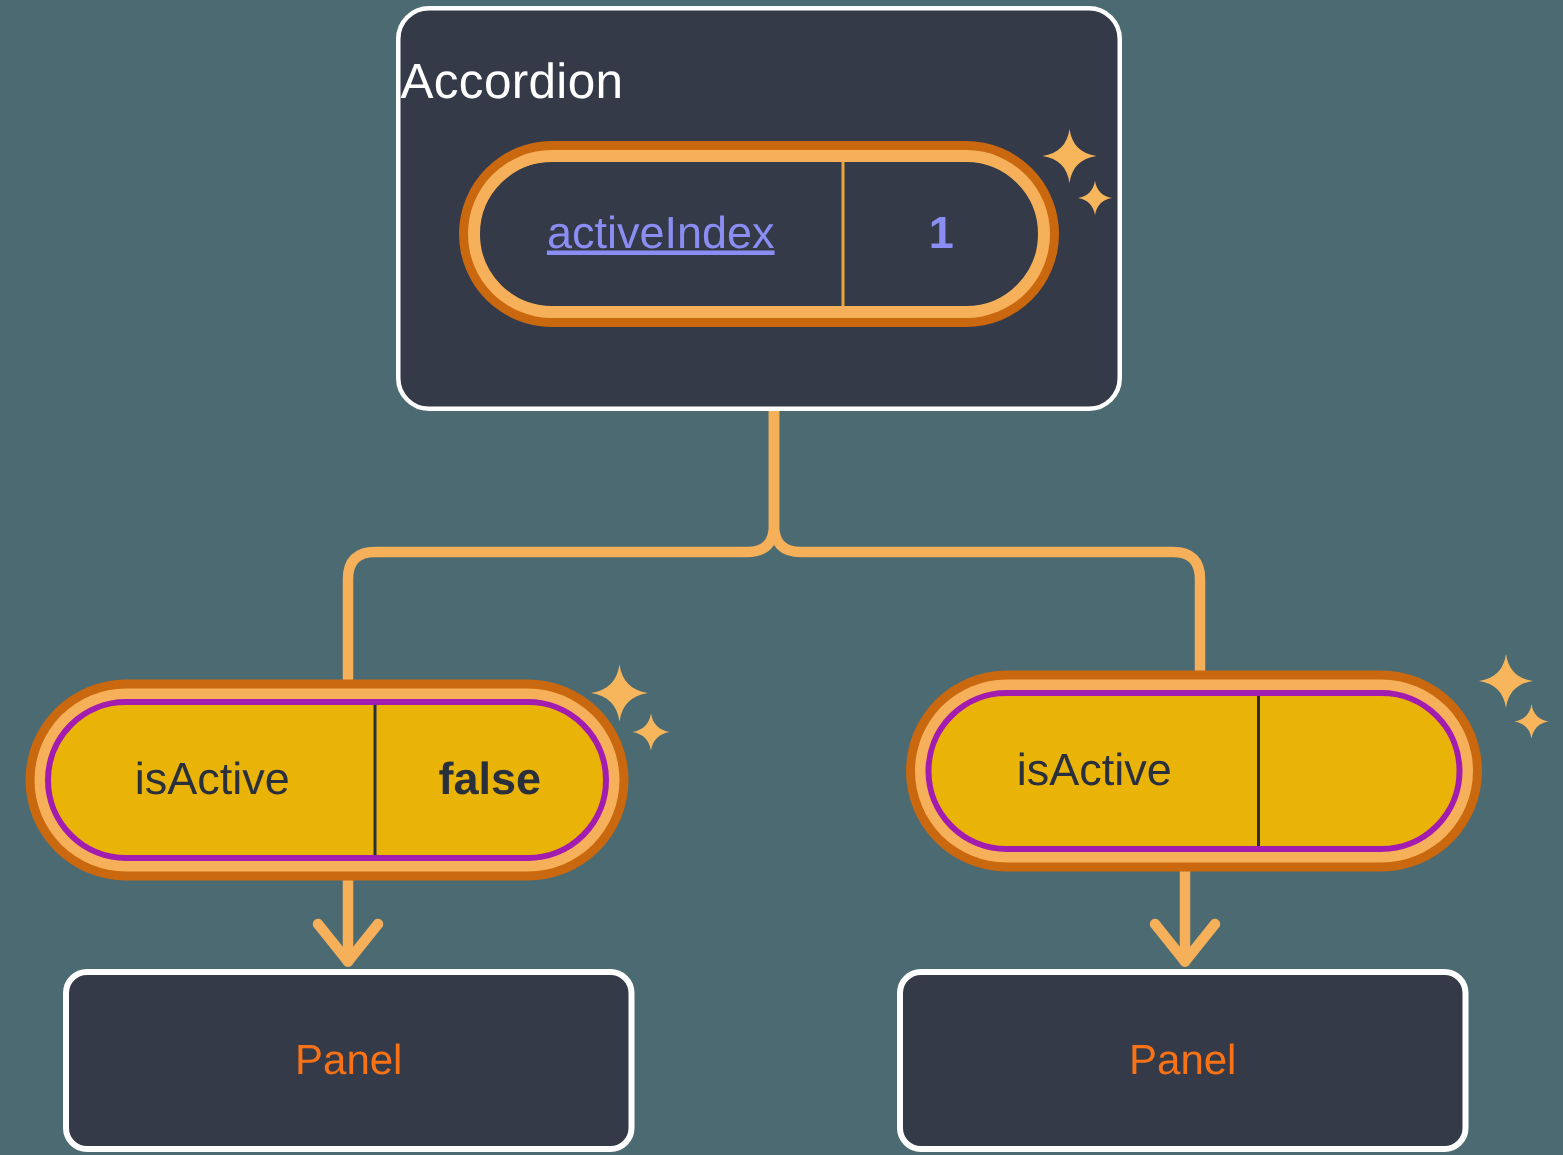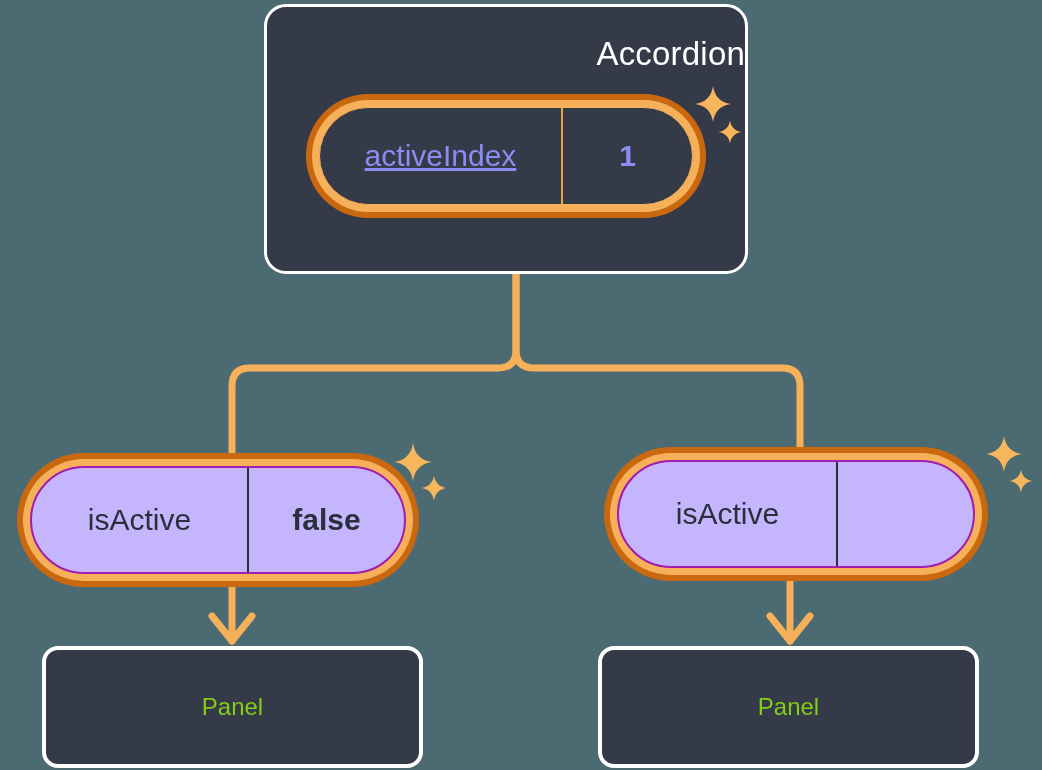--- a/index.html
+++ b/index.html
@@ -41,40 +41,40 @@
     top: 4px;
     width: 484px;
     height: 270px;
     border-radius: 22px;
   }
   .card-title {
     position: absolute;
     left: 0;
     top: 28px;
     width: 100%;
-    text-align: right;
+    text-align: left;
     color: #ffffff;
     font-size: 33px;
     font-weight: 400;
     letter-spacing: 0.2px;
   }
   .card-panel {
     width: 381px;
     height: 122px;
     border-radius: 16px;
     border-width: 4px;
     display: flex;
     align-items: center;
     justify-content: center;
   }
   .panel-left  { left: 42px;  top: 646px; }
   .panel-right { left: 598px; top: 646px; }
   .panel-label {
-    color: #84cc16;
-    font-size: 24px;
+    color: #f97316;
+    font-size: 28px;
     font-weight: 400;
   }
 
   
   .badge {
     position: absolute;
     box-sizing: border-box;
     border-radius: 999px;
     
     background: #c9680f;
@@ -124,22 +124,22 @@
   }
   .badge-top .badge-val {
     flex: 1;
     color: #8a8df2;
     font-size: 30px;
     font-weight: 700;
   }
 
   
   .badge-purple .badge-body {
-    background: #c4b5fd;
-    border: 2px solid #a21caf;
+    background: #eab308;
+    border: 4px solid #a21caf;
   }
   .badge-purple .badge-key {
     color: #2a2f3c;
     font-size: 30px;
     border-right: 2px solid #2a2f3c;
   }
   .badge-purple .badge-val {
     color: #2a2f3c;
     font-size: 30px;
     font-weight: 700;

